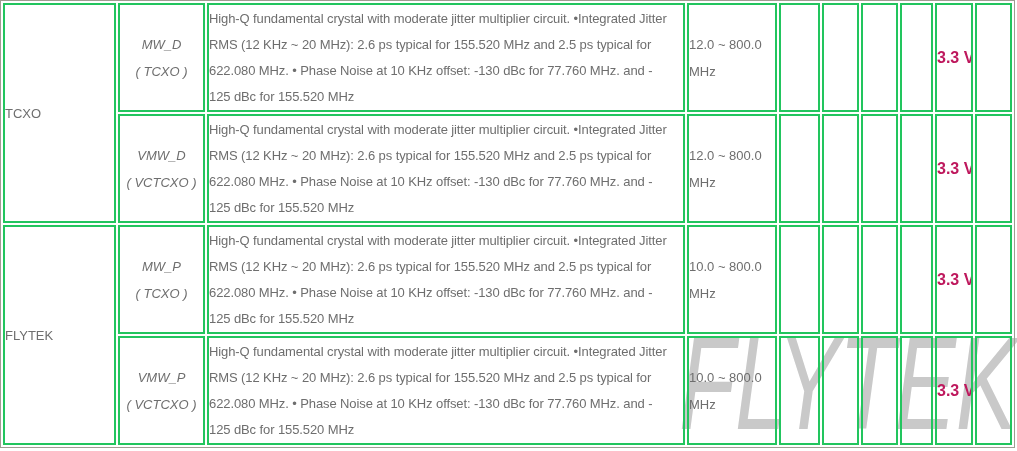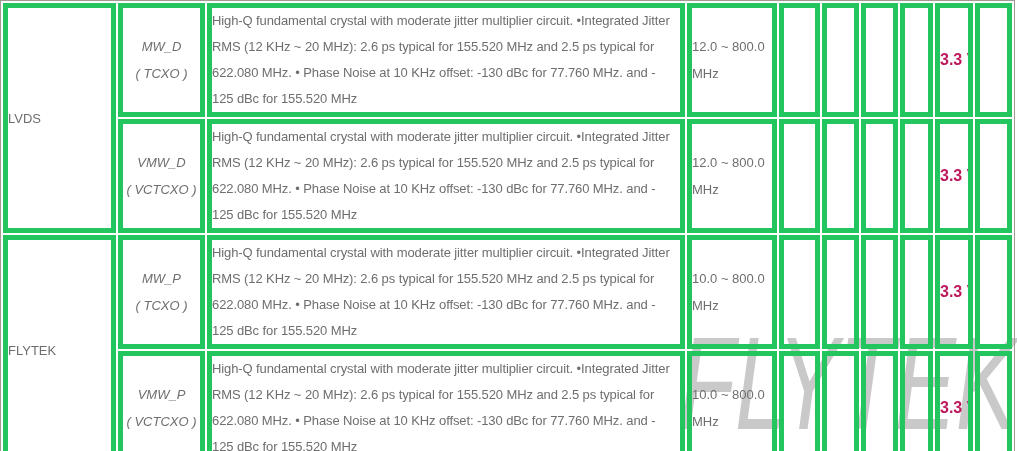--- a/index.html
+++ b/index.html
@@ -33,21 +33,21 @@
     table-layout: fixed;
     border-collapse: separate;
     border-spacing: 2px;
     width: 1015px;
     margin: 0;
     border: 1px solid #9f9d92;
     background: transparent;
   }
   table.spec td {
     box-sizing: border-box;
-    border: 5px solid #22c55e;
+    border: 2px solid #22c55e;
     background: transparent;
     vertical-align: middle;
     color: #6e6e6e;
     font-size: 13px;
     overflow: hidden;
     padding: 0;
   }
   tr.spec-row { height: 109px; }
   td.group-cell { padding-left: 3px; text-align: left; }
   td.model-cell { text-align: center; font-style: italic; }
@@ -75,21 +75,21 @@
         <col style="width:41px">
         <col style="width:37px">
       <col style="width:37px">
         <col style="width:33px">
         <col style="width:38px">
       <col style="width:37px">
     </colgroup>
 
     <tbody>
         <tr class="spec-row">
-      <td class="group-cell" rowspan="2">LVDS</td>
+      <td class="group-cell" rowspan="2">TCXO</td>
       <td class="model-cell">
         <div class="model-line">MW_D</div>
         <div class="model-line">( TCXO )</div>
       </td>
       <td class="desc-cell">
         <div class="desc-line">High-Q fundamental crystal with moderate jitter multiplier circuit. •Integrated Jitter</div>
         <div class="desc-line">RMS (12 KHz ~ 20 MHz): 2.6 ps typical for 155.520 MHz and 2.5 ps typical for</div>
         <div class="desc-line">622.080 MHz. • Phase Noise at 10 KHz offset: -130 dBc for 77.760 MHz. and -</div>
         <div class="desc-line">125 dBc for 155.520 MHz</div>
       </td>

